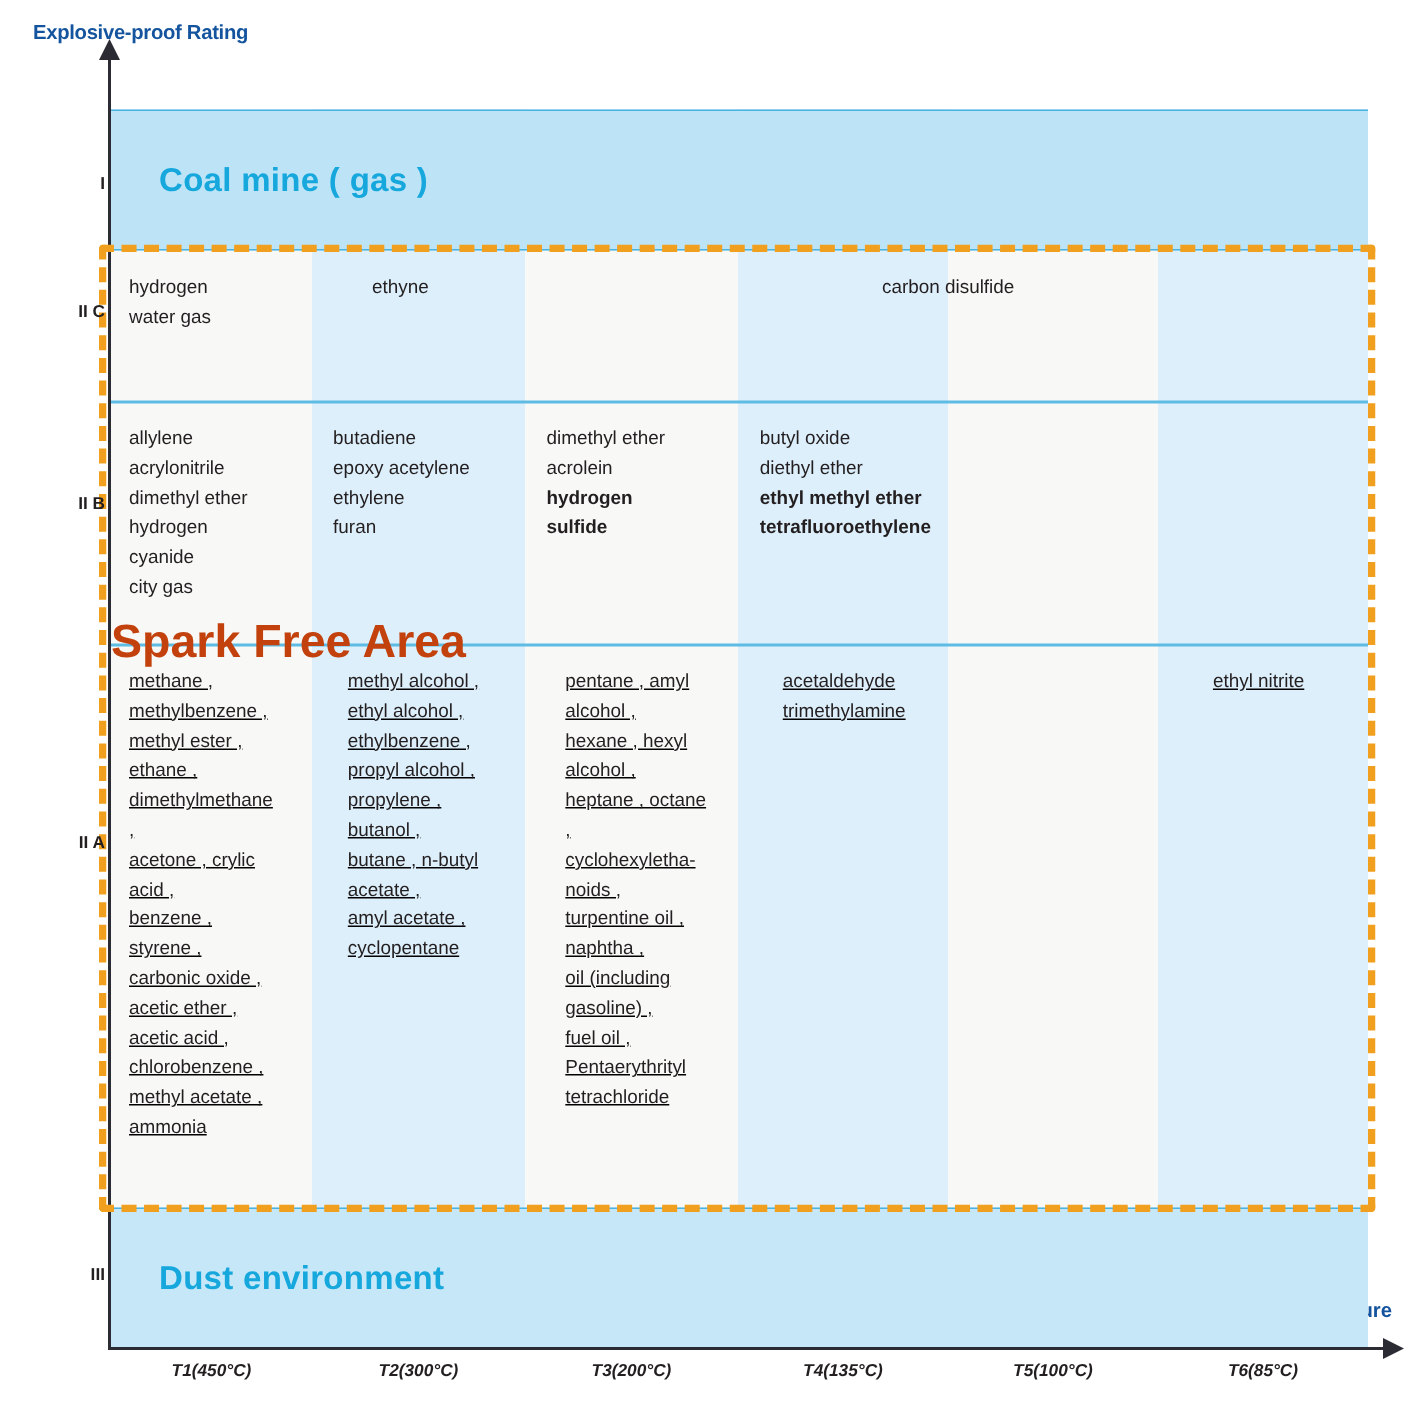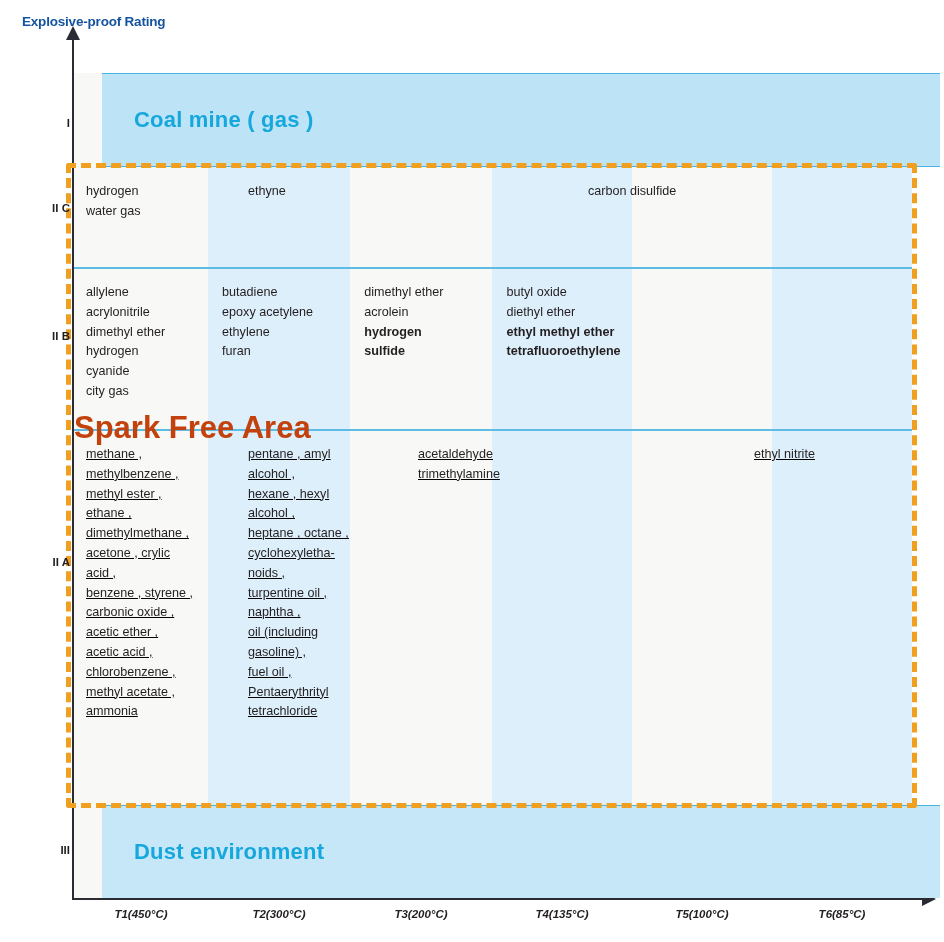--- a/index.html
+++ b/index.html
@@ -97,21 +97,20 @@
   .col-stripe { height: 100%; }
   .col-stripe.pale  { background: #f8f8f6; }
   .col-stripe.blue  { background: #ddeffb; }
 
   
   .band {
     position: absolute;
     left: 0;
     width: 838px;
     box-sizing: border-box;
-    margin-left: 28px;
   }
   .band-coal {
     top: 0;
     height: 94px;
     background: #bde4f6;
     border-top: 1.5px solid #4ab3e0;
     border-bottom: 1.5px solid #4ab3e0;
   }
   .band-dust {
     top: 732px;
@@ -297,20 +296,30 @@
 dimethylmethane ,
 acetone , crylic
 acid ,
 benzene , styrene ,
 carbonic oxide ,
 acetic ether ,
 acetic acid ,
 chlorobenzene ,
 methyl acetate ,
 ammonia</div>
+      <div class="grid-cell" style="width:142px">methyl alcohol ,
+ethyl alcohol ,
+ethylbenzene ,
+propyl alcohol ,
+propylene ,
+butanol ,
+butane , n-butyl
+acetate ,
+amyl acetate ,
+cyclopentane</div>
       <div class="grid-cell" style="width:142px">pentane , amyl
 alcohol ,
 hexane , hexyl
 alcohol ,
 heptane , octane ,
 cyclohexyletha-
 noids ,
 turpentine oil ,
 naphtha ,
 oil (including

